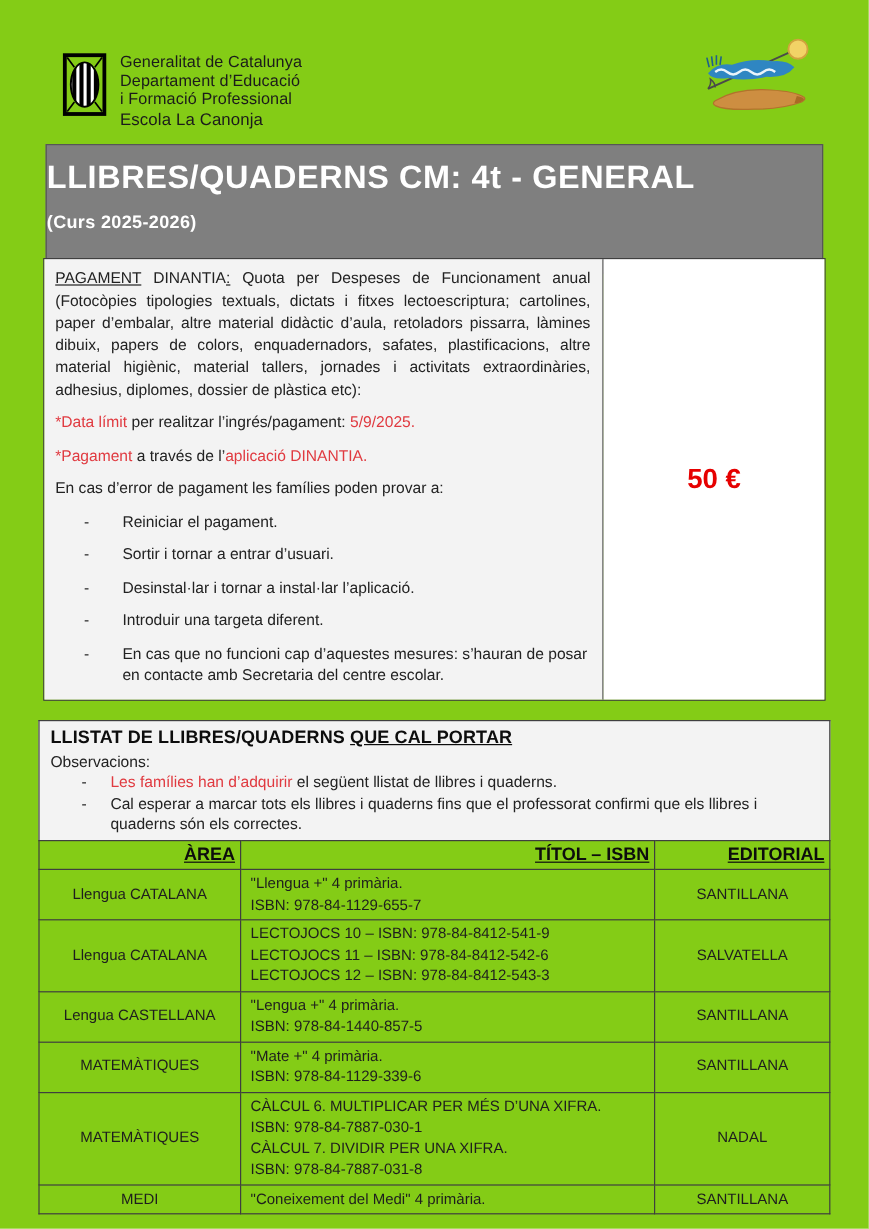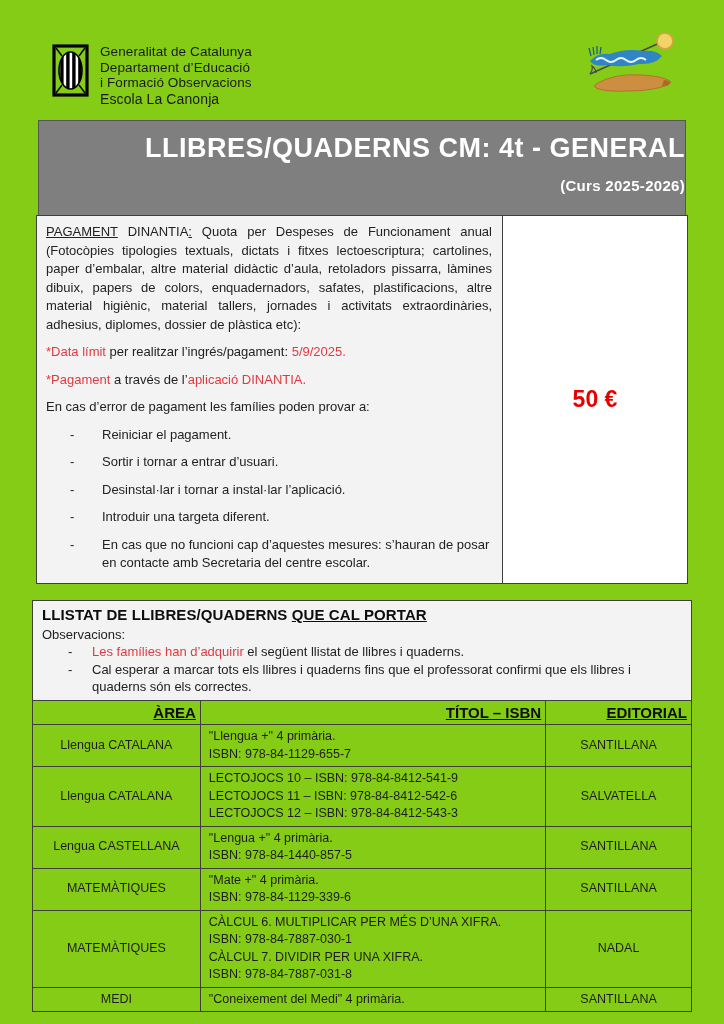--- a/index.html
+++ b/index.html
@@ -9,21 +9,21 @@
   }
   
   .logo-left{position:absolute;left:52px;top:44px;display:flex;gap:11px;align-items:flex-start;}
   .gencat-text{font-size:13.5px;line-height:15.5px;color:#1b1b1b;letter-spacing:.1px;}
   .gencat-text .l3{margin-bottom:1px;}
   .gencat-text .bold{font-weight:normal;font-size:14px;}
   .logo-right{position:absolute;left:580px;top:30px;}
   
   .banner{
     position:absolute;left:38px;top:120px;width:648px;height:108px;box-sizing:border-box;
-    background:#7f7f7f;border:1px solid #565656;color:#ffffff;text-align:right;
+    background:#7f7f7f;border:1px solid #565656;color:#ffffff;text-align:left;
   }
   .banner-title{margin-top:12px;font-size:27px;font-weight:bold;letter-spacing:.5px;}
   .banner-sub{margin-top:13px;font-size:15px;font-weight:bold;letter-spacing:.3px;}
   
   .pay{
     position:absolute;left:36px;top:215px;width:652px;box-sizing:border-box;
     display:flex;border:1px solid #3f3f3f;
   }
   .pay-left{
     width:466px;box-sizing:border-box;background:#f3f3f3;border-right:1px solid #3f3f3f;
@@ -78,21 +78,21 @@
         <rect x="26.2" y="6" width="3.4" height="42" fill="#000"></rect>
       </g>
       <line x1="4" y1="4" x2="10" y2="12" stroke="#000" stroke-width="1.4"></line>
       <line x1="33" y1="4" x2="27" y2="12" stroke="#000" stroke-width="1.4"></line>
       <line x1="4" y1="49" x2="10" y2="41" stroke="#000" stroke-width="1.4"></line>
       <line x1="33" y1="49" x2="27" y2="41" stroke="#000" stroke-width="1.4"></line>
     </svg>
     <div class="gencat-text">
       <div>Generalitat de Catalunya</div>
       <div>Departament d’Educació</div>
-      <div class="l3">i Formació Observacions</div>
+      <div class="l3">i Formació Professional</div>
       <div class="bold">Escola La Canonja</div>
     </div>
   </div>
 
   <div class="logo-right">
     <svg width="98" height="68" viewBox="0 0 98 68">
       <line x1="10" y1="44" x2="84" y2="11" stroke="#4a4a4a" stroke-width="1.6"></line>
       <path d="M10,44 q3,-4 2,-8 q4,3 4,7" fill="none" stroke="#4a4a4a" stroke-width="1.2"></path>
       <circle cx="85" cy="11" r="8" fill="#f2d366" stroke="#d2a33e" stroke-width="1.6"></circle>
       <path d="M10,31 q8,-9 20,-7 q16,-6 34,-3 q12,-1 18,5 q-7,9 -23,8 q-18,4 -32,1 q-13,2 -17,-4 z" fill="#2f86c2"></path>

